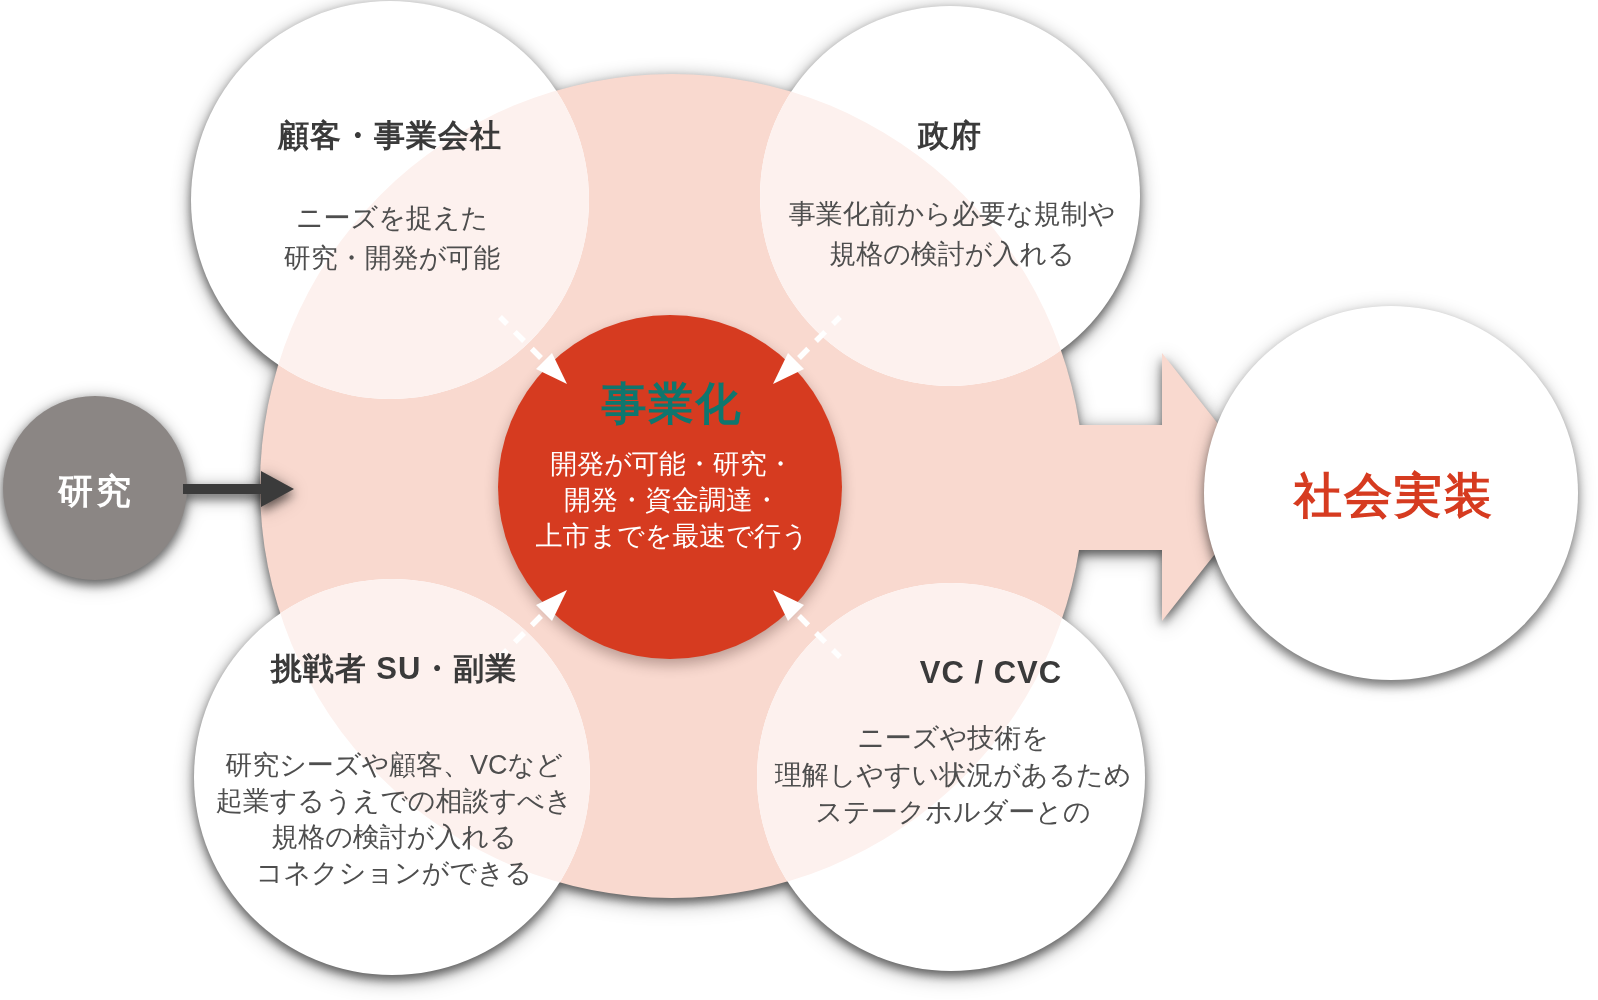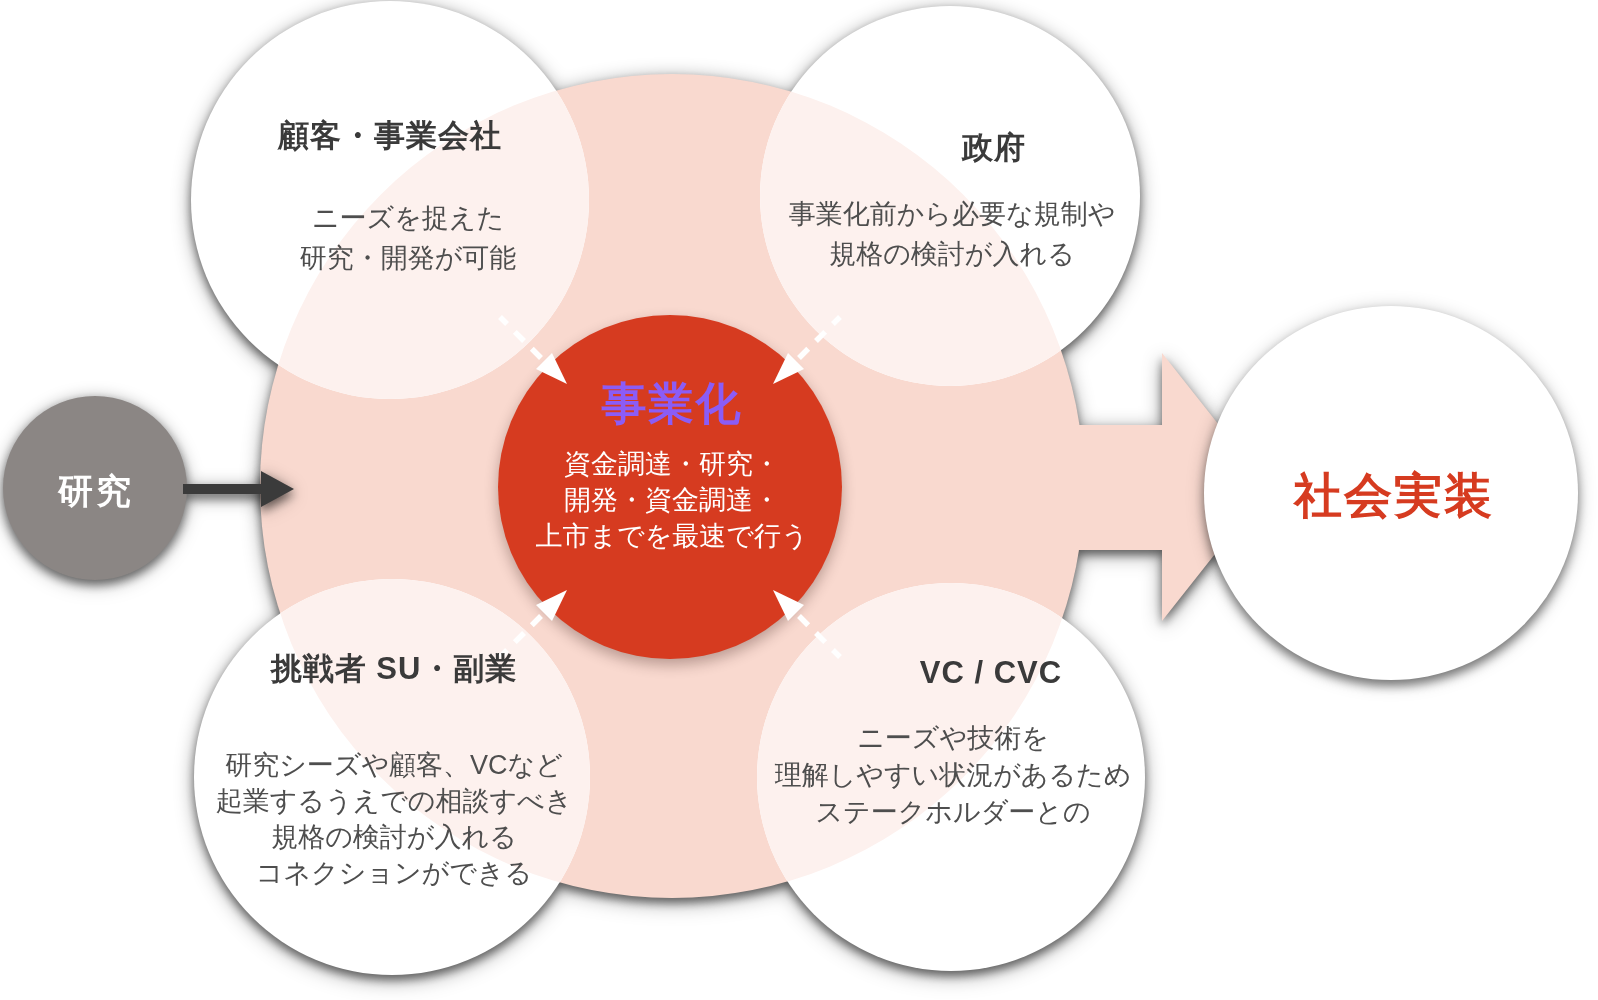--- a/index.html
+++ b/index.html
@@ -40,28 +40,28 @@
 
   
   .impl-circle{left:1204px;top:306px;width:374px;height:374px;background:#fff;
     box-shadow:0 6px 10px rgba(0,0,0,.42), 0 3px 18px rgba(0,0,0,.25);}
 
   
   .txt{position:absolute;transform:translateX(-50%);text-align:center;white-space:nowrap;}
   .node-title{font-size:31px;font-weight:700;color:var(--title);letter-spacing:1px;}
   .node-body{font-size:27px;color:var(--body);}
   .t-customers{left:390px;top:115px;}
-  .b-customers{left:392px;top:198px;line-height:40px;margin-left:16px;}
-  .t-government{left:994px;top:115px;margin-top:12px;}
+  .b-customers{left:392px;top:198px;line-height:40px;}
+  .t-government{left:950px;top:115px;}
   .b-government{left:952px;top:194px;line-height:40px;}
   .t-challengers{left:394px;top:648px;}
   .b-challengers{left:394px;top:747px;line-height:36px;}
   .t-vc{left:991px;top:655px;}
   .b-vc{left:953px;top:720px;line-height:37px;}
-  .t-biz{left:672px;top:374px;font-size:45px;font-weight:700;color:#8b5cf6;letter-spacing:2px;}
+  .t-biz{left:672px;top:374px;font-size:45px;font-weight:700;color:#0f766e;letter-spacing:2px;}
   .b-biz{left:672px;top:446px;font-size:27px;color:#fff;line-height:36px;}
   .l-research{left:96px;top:468px;font-size:35px;font-weight:700;color:#fff;letter-spacing:3px;}
   .l-impl{left:1394px;top:464px;font-size:48px;font-weight:700;color:var(--red);letter-spacing:2px;}
 </style>
 </head>
 <body>
 
 <div class="stage">
 
   <div class="cluster">
@@ -136,19 +136,19 @@
 
   <div class="txt node-title t-vc">VC / CVC</div>
   <div class="txt node-body b-vc">
       <div>ニーズや技術を</div>
       <div>理解しやすい状況があるため</div>
       <div>ステークホルダーとの</div>
     </div>
 
   <div class="txt t-biz">事業化</div>
   <div class="txt b-biz">
-      <div>資金調達・研究・</div>
+      <div>開発が可能・研究・</div>
       <div>開発・資金調達・</div>
       <div>上市までを最速で行う</div>
     </div>
 
   <div class="txt l-impl">社会実装</div>
 </div>
 
 </body></html>

